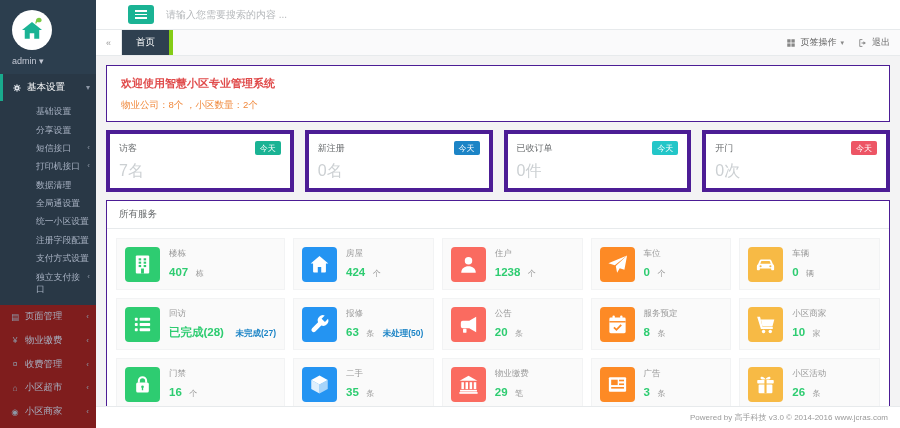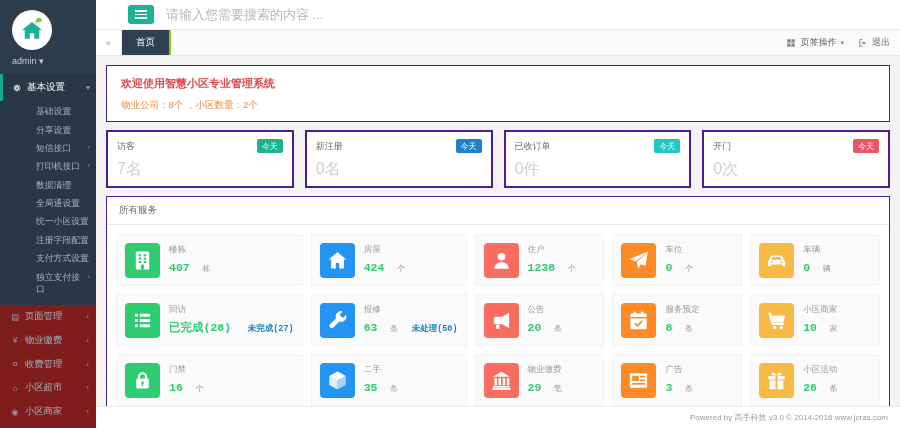--- a/index.html
+++ b/index.html
@@ -19,52 +19,52 @@
   .submenu-item { color:#a7b1c2; font-size:8.8px; padding:3.2px 6px 3.2px 24px; display:flex; cursor:pointer; }
   .submenu-item .smi-caret { margin-left:auto; font-size:8px; color:#8d97a5; }
   .side-item { color:#a7b1c2; font-size:9.3px; padding:5.4px 7px 5.4px 10px; display:flex; align-items:center; gap:5px; cursor:pointer; }
   .side-item .si-icon { font-size:8.5px; width:10px; text-align:center; color:#8d97a5; }
   .side-item .si-caret { margin-left:auto; font-size:8px; color:#8d97a5; }
 
   
   .header { position:absolute; left:96px; top:0; right:0; height:30px; background:#ffffff; border-bottom:1px solid #e7eaec; display:flex; align-items:center; padding-left:32px; }
   .hamburger { width:26px; height:19px; background:#1ab394; border-radius:3px; border:none; display:flex; flex-direction:column; justify-content:center; align-items:center; gap:2px; cursor:pointer; }
   .hamburger i { display:block; width:12px; height:1.6px; background:#fff; }
-  .search-input { border:none; outline:none; font-size:13px; color:#555; margin-left:12px; width:220px; background:transparent; }
+  .search-input { border:none; outline:none; font-size:10px; color:#555; margin-left:12px; width:220px; background:transparent; }
   .search-input::placeholder { color:#b5b8bb; }
 
   
   .tabbar { position:absolute; left:96px; top:30px; right:0; height:26px; background:#fafafb; border-bottom:1px solid #e7eaec; display:flex; align-items:stretch; }
   .tab-collapse { width:26px; border-right:1px solid #e7eaec; background:#fff; color:#999; font-size:9px; display:flex; align-items:center; justify-content:center; cursor:pointer; }
-  .tab { padding:0 14px; font-size:9.5px; display:flex; align-items:center; cursor:pointer; color:#555; border-right:2px solid #84cc16; }
+  .tab { padding:0 14px; font-size:9.5px; display:flex; align-items:center; cursor:pointer; color:#555; border-right:4px solid #84cc16; }
   .tab.active { background:#2f4050; color:#ffffff; }
   .tab-actions { margin-left:auto; display:flex; align-items:center; gap:14px; padding-right:6px; }
   .tab-action { font-size:9px; color:#666; display:flex; align-items:center; gap:4px; cursor:pointer; }
   .tab-action svg { width:10px; height:10px; }
   .tab-action .caret { font-size:7px; color:#888; }
 
   
   .content { position:absolute; left:96px; top:56px; right:0; bottom:22px; padding:9px 10px; overflow:hidden; }
   .panel { background:#fff; border:1px solid #4c1d95; }
 
   .welcome { padding:10px 14px 9px; margin-bottom:8px; }
   .welcome-title { color:#e04b4b; font-size:11px; font-weight:bold; }
   .welcome-sub { color:#f0883b; font-size:9.5px; margin-top:8px; }
 
   .stat-row { display:flex; gap:11px; margin-bottom:8px; }
-  .stat-card { flex:1; background:#fff; border:2px solid #4c1d95; padding:7px 9px 6px; }
+  .stat-card { flex:1; background:#fff; border:4px solid #4c1d95; padding:7px 9px 6px; }
   .stat-top { display:flex; align-items:center; }
   .stat-label { font-size:9px; color:#676a6c; }
   .stat-badge { margin-left:auto; color:#fff; font-size:8px; padding:1.5px 5px; border-radius:2px; }
   .stat-value { font-size:16px; color:#ccd0d3; margin-top:6px; font-weight:normal; }
 
   .services { }
   .services-head { font-size:9.5px; color:#676a6c; padding:7px 12px; border-bottom:1px solid #e7eaec; background:#fff; }
   .services-body { padding:9px; display:grid; grid-template-columns:repeat(5,1fr); gap:8px; }
-  .tile { background:#fafafa; border:1px solid #f2f3f4; height:52px; display:flex; align-items:center; padding:0 8px; gap:9px; cursor:pointer;font-family:Liberation Mono, monospace; }
+  .tile { background:#fafafa; border:1px solid #f2f3f4; height:52px; display:flex; align-items:center; padding:0 8px; gap:9px; cursor:pointer; }
   .tile-icon { width:35px; height:35px; border-radius:4px; background:var(--c); flex:0 0 auto; display:flex; align-items:center; justify-content:center; }
   .tile-icon svg { width:23px; height:23px; }
   .tile-icon .cut { fill:var(--c); }
   .tile-icon .cut-stroke { stroke:var(--c); fill:none; }
   .tile-info { min-width:0; }
   .tile-label { font-size:8.5px; color:#999; white-space:nowrap; }
   .tile-nums { margin-top:2px; white-space:nowrap; }
   .tile-value { color:#2ecc71; font-size:11.5px; font-weight:bold; }
   .tile-unit { color:#999; font-size:8px; margin-left:3px; }
   .tile-extra { color:#1c84c6; font-size:8.5px; margin-left:4px; font-weight:bold; }

